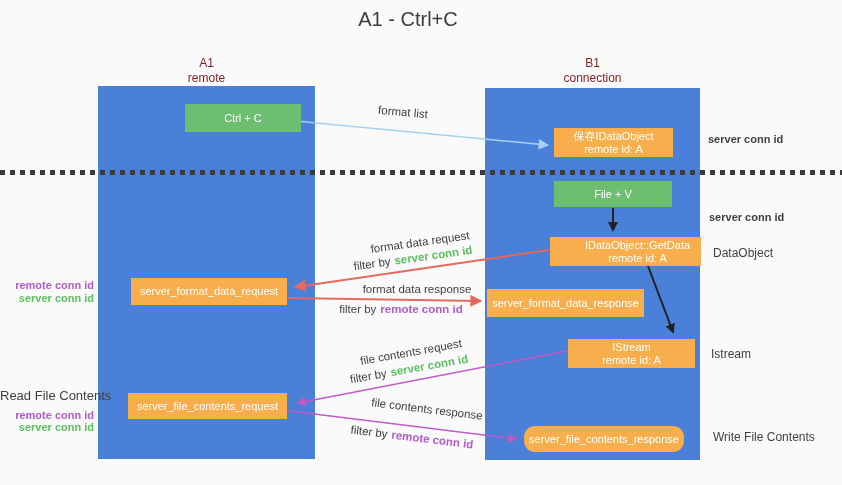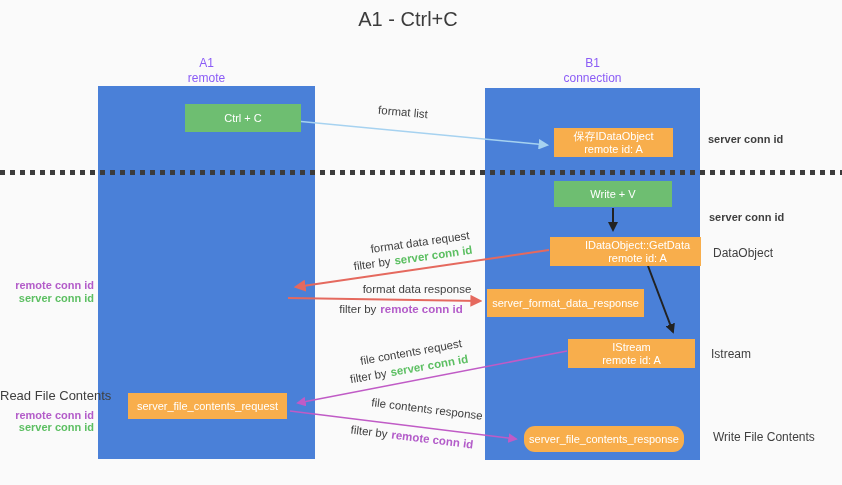--- a/index.html
+++ b/index.html
@@ -9,21 +9,21 @@
     font-family:"Liberation Sans", sans-serif;
     overflow:hidden;
   }
   .canvas{position:relative;width:842px;height:485px;}
   .title{
     position:absolute;left:0;top:8px;width:816px;text-align:center;
     font-size:20px;line-height:22px;color:#3c3c3c;
   }
   .lane-header{
     position:absolute;top:56px;text-align:center;
-    font-size:12px;line-height:15px;color:#8b5cf6;
+    font-size:12px;line-height:15px;color:#7f1d1d;
   }
   .lane{
     position:absolute;background:#4a80d8;
   }
   .separator{
     position:absolute;left:0;top:170px;width:842px;height:5px;
     background:repeating-linear-gradient(to right,#3b3b3b 0 5px,transparent 5px 10px);
   }
   .overlay{position:absolute;left:0;top:0;pointer-events:none;}
   .box{
@@ -103,28 +103,31 @@
   <div class="box green" style="left:137px;top:104px;width:116px;height:28px;margin-left:48px;">
     <div>Ctrl + C</div>
   </div>
 
   <div class="box orange" style="left:554px;top:128px;width:119px;height:29px;">
     <div>保存IDataObject</div>
     <div>remote id: A</div>
   </div>
 
   <div class="box green" style="left:554px;top:181px;width:118px;height:26px;">
-    <div>Write + V</div>
+    <div>File + V</div>
   </div>
 
   <div class="box orange" style="left:550px;top:237px;width:127px;height:29px;padding-left:24px;">
     <div>IDataObject::GetData</div>
     <div>remote id: A</div>
   </div>
 
+  <div class="box orange" style="left:131px;top:278px;width:156px;height:27px;">
+    <div>server_format_data_request</div>
+  </div>
 
   <div class="box orange" style="left:487px;top:289px;width:157px;height:28px;">
     <div>server_format_data_response</div>
   </div>
 
   <div class="box orange" style="left:568px;top:339px;width:127px;height:29px;">
     <div>IStream</div>
     <div>remote id: A</div>
   </div>
 

